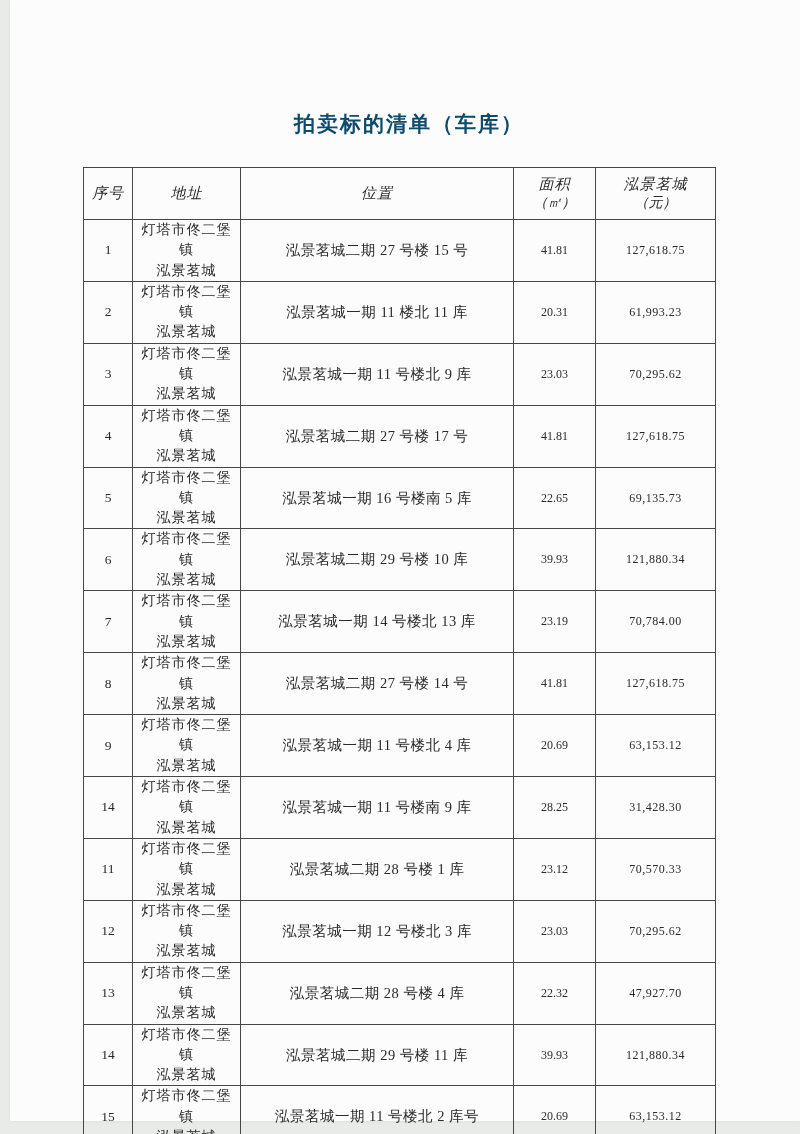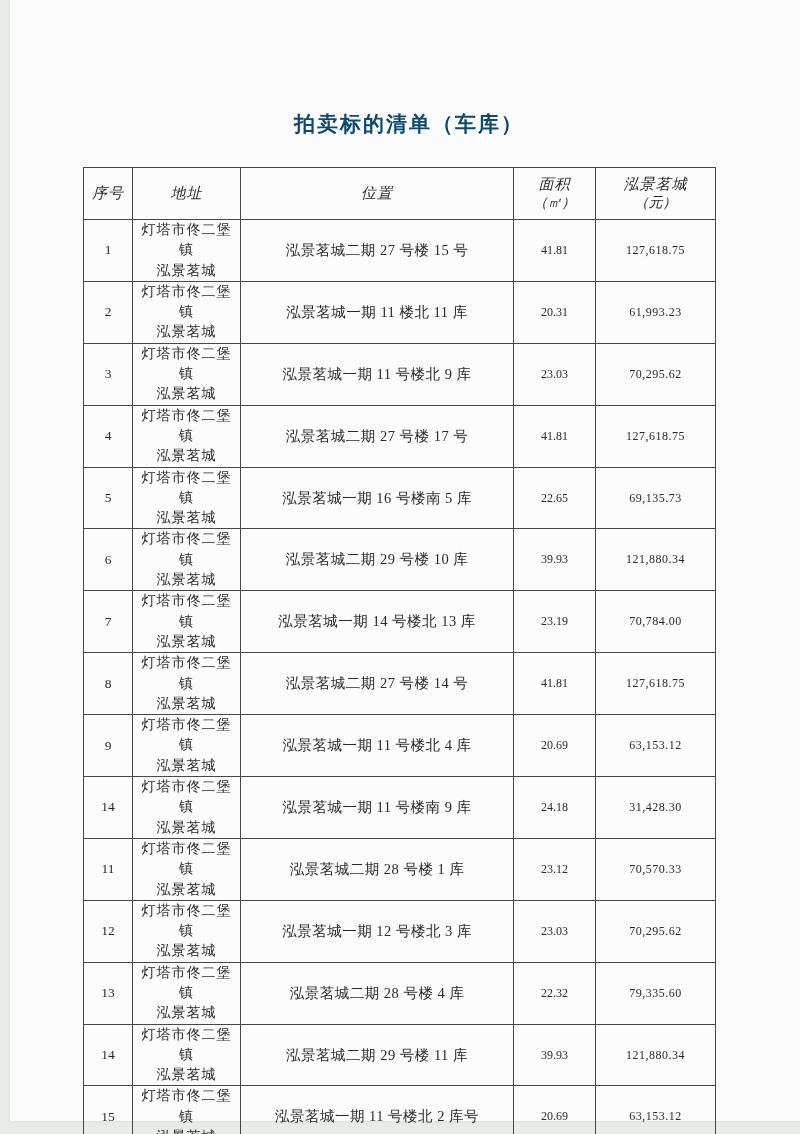--- a/index.html
+++ b/index.html
@@ -181,21 +181,21 @@
       <td class="c-area">20.69</td>
       <td class="c-price">63,153.12</td>
     </tr>
         <tr>
       <td class="c-no">14</td>
       <td class="c-addr">
         <div>灯塔市佟二堡镇</div>
         <div>泓景茗城</div>
       </td>
       <td class="c-loc">泓景茗城一期 11 号楼南 9 库</td>
-      <td class="c-area">24.18</td>
+      <td class="c-area">28.25</td>
       <td class="c-price">31,428.30</td>
     </tr>
         <tr>
       <td class="c-no">11</td>
       <td class="c-addr">
         <div>灯塔市佟二堡镇</div>
         <div>泓景茗城</div>
       </td>
       <td class="c-loc">泓景茗城二期 28 号楼 1 库</td>
       <td class="c-area">23.12</td>
@@ -212,21 +212,21 @@
       <td class="c-price">70,295.62</td>
     </tr>
         <tr>
       <td class="c-no">13</td>
       <td class="c-addr">
         <div>灯塔市佟二堡镇</div>
         <div>泓景茗城</div>
       </td>
       <td class="c-loc">泓景茗城二期 28 号楼 4 库</td>
       <td class="c-area">22.32</td>
-      <td class="c-price">79,335.60</td>
+      <td class="c-price">47,927.70</td>
     </tr>
         <tr>
       <td class="c-no">14</td>
       <td class="c-addr">
         <div>灯塔市佟二堡镇</div>
         <div>泓景茗城</div>
       </td>
       <td class="c-loc">泓景茗城二期 29 号楼 11 库</td>
       <td class="c-area">39.93</td>
       <td class="c-price">121,880.34</td>

